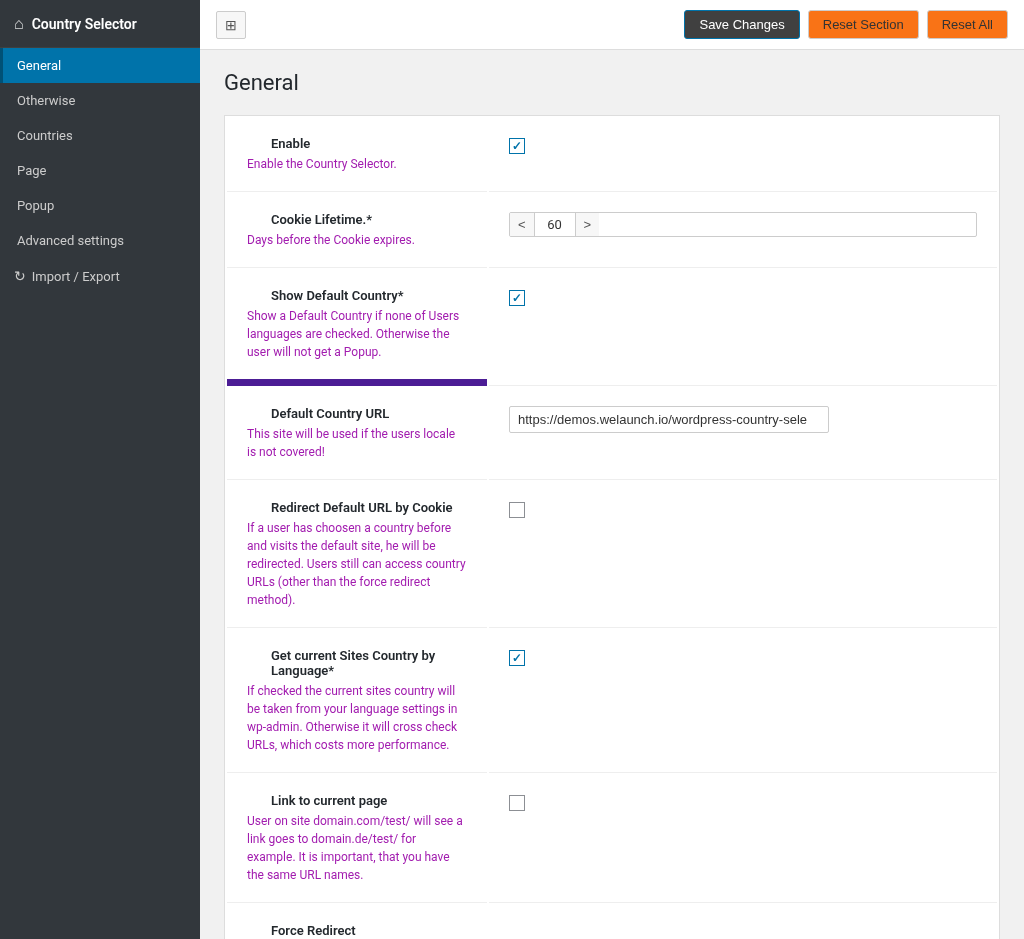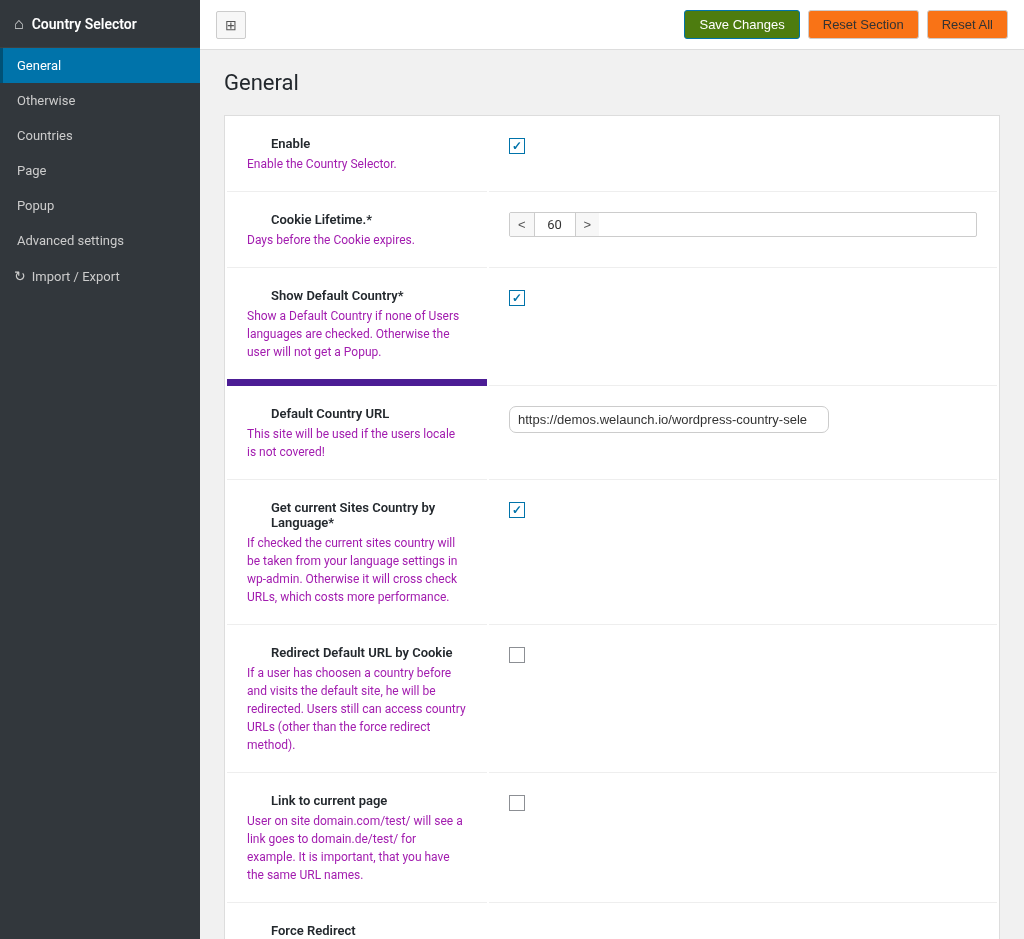--- a/index.html
+++ b/index.html
@@ -105,21 +105,21 @@
       align-items: center;
     }
     .btn {
       padding: 6px 14px;
       font-size: 13px;
       cursor: pointer;
       border-radius: 3px;
       border: 1px solid transparent;
     }
     .btn-primary {
-      background: #4d7c0f;
+      background: #404040;
       color: #fff;
       border-color: #0073aa;
     }
     .btn-secondary {
       background: #f97316;
       color: #333;
       border-color: #ccc;
     }
 
     
@@ -207,21 +207,21 @@
       padding: 4px 10px;
       font-size: 13px;
       min-width: 40px;
       text-align: center;
       background: #fff;
     }
 
     
     .url-input {
       border: 1px solid #ccc;
-      border-radius: 7px;
+      border-radius: 2px;
       padding: 5px 8px;
       font-size: 13px;
       width: 320px;
       color: #333;
       background: #fff;
     }
   </style>
 </head>
 <body>
 
@@ -305,35 +305,35 @@
               <div class="settings-label">Default Country URL</div>
               <div class="settings-desc">This site will be used if the users locale is not covered!</div>
             </td>
             <td style="padding:18px 20px; vertical-align:top; border-bottom:1px solid #eee; background:#fff;">
               <input class="url-input" type="text" value="https://demos.welaunch.io/wordpress-country-sele" style="">
             </td>
           </tr>
 
           <tr>
             <td class="settings-label-col" style="padding:18px 20px; width:260px; vertical-align:top; border-bottom:1px solid #eee;">
+              <div class="settings-label">Redirect Default URL by Cookie</div>
+              <div class="settings-desc">If a user has choosen a country before and visits the default site, he will be redirected. Users still can access country URLs (other than the force redirect method).</div>
+            </td>
+            <td style="padding:18px 20px; vertical-align:top; border-bottom:1px solid #eee; background:#fff;">
+              <div class="custom-checkbox"></div>
+            </td>
+          </tr>
+
+          <tr>
+            <td class="settings-label-col" style="padding:18px 20px; width:260px; vertical-align:top; border-bottom:1px solid #eee;">
               <div class="settings-label">Get current Sites Country by Language*</div>
               <div class="settings-desc">If checked the current sites country will be taken from your language settings in wp-admin. Otherwise it will cross check URLs, which costs more performance.</div>
             </td>
             <td style="padding:18px 20px; vertical-align:top; border-bottom:1px solid #eee; background:#fff;">
               <div class="custom-checkbox checked"></div>
-            </td>
-          </tr>
-
-          <tr>
-            <td class="settings-label-col" style="padding:18px 20px; width:260px; vertical-align:top; border-bottom:1px solid #eee;">
-              <div class="settings-label">Redirect Default URL by Cookie</div>
-              <div class="settings-desc">If a user has choosen a country before and visits the default site, he will be redirected. Users still can access country URLs (other than the force redirect method).</div>
-            </td>
-            <td style="padding:18px 20px; vertical-align:top; border-bottom:1px solid #eee; background:#fff;">
-              <div class="custom-checkbox"></div>
             </td>
           </tr>
 
           <tr>
             <td class="settings-label-col" style="padding:18px 20px; width:260px; vertical-align:top; border-bottom:1px solid #eee;">
               <div class="settings-label">Link to current page</div>
               <div class="settings-desc">User on site domain.com/test/ will see a link goes to domain.de/test/ for example. It is important, that you have the same URL names.</div>
             </td>
             <td style="padding:18px 20px; vertical-align:top; border-bottom:1px solid #eee; background:#fff;">
               <div class="custom-checkbox"></div>

